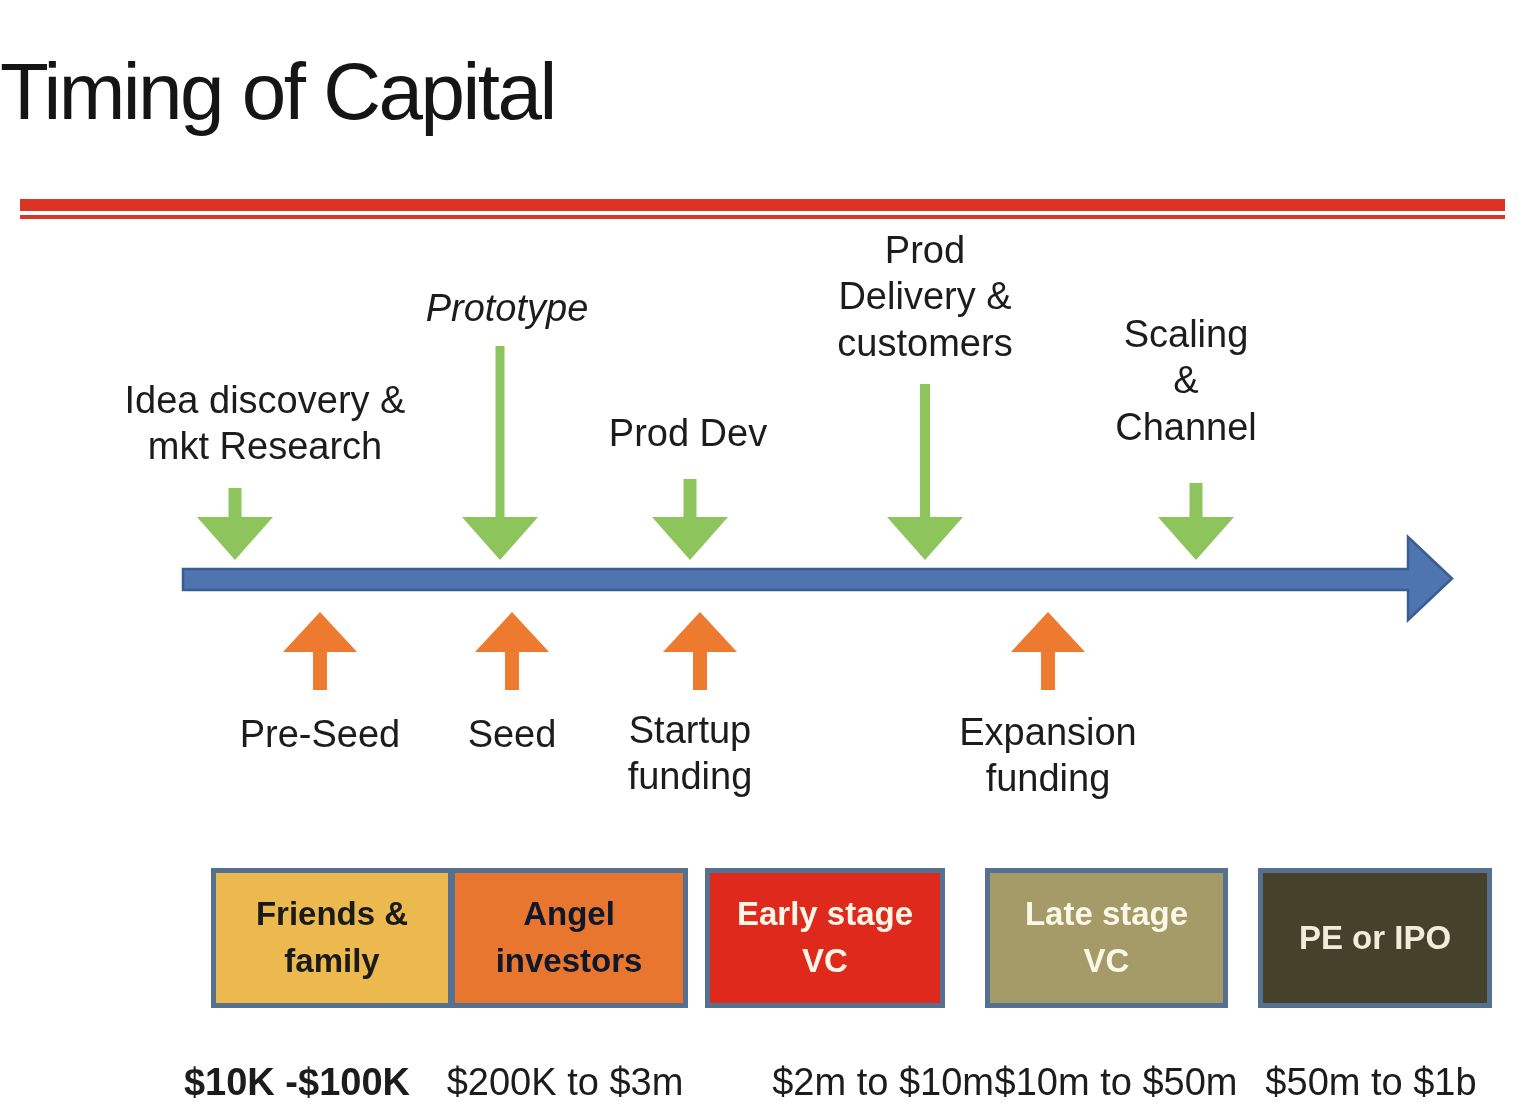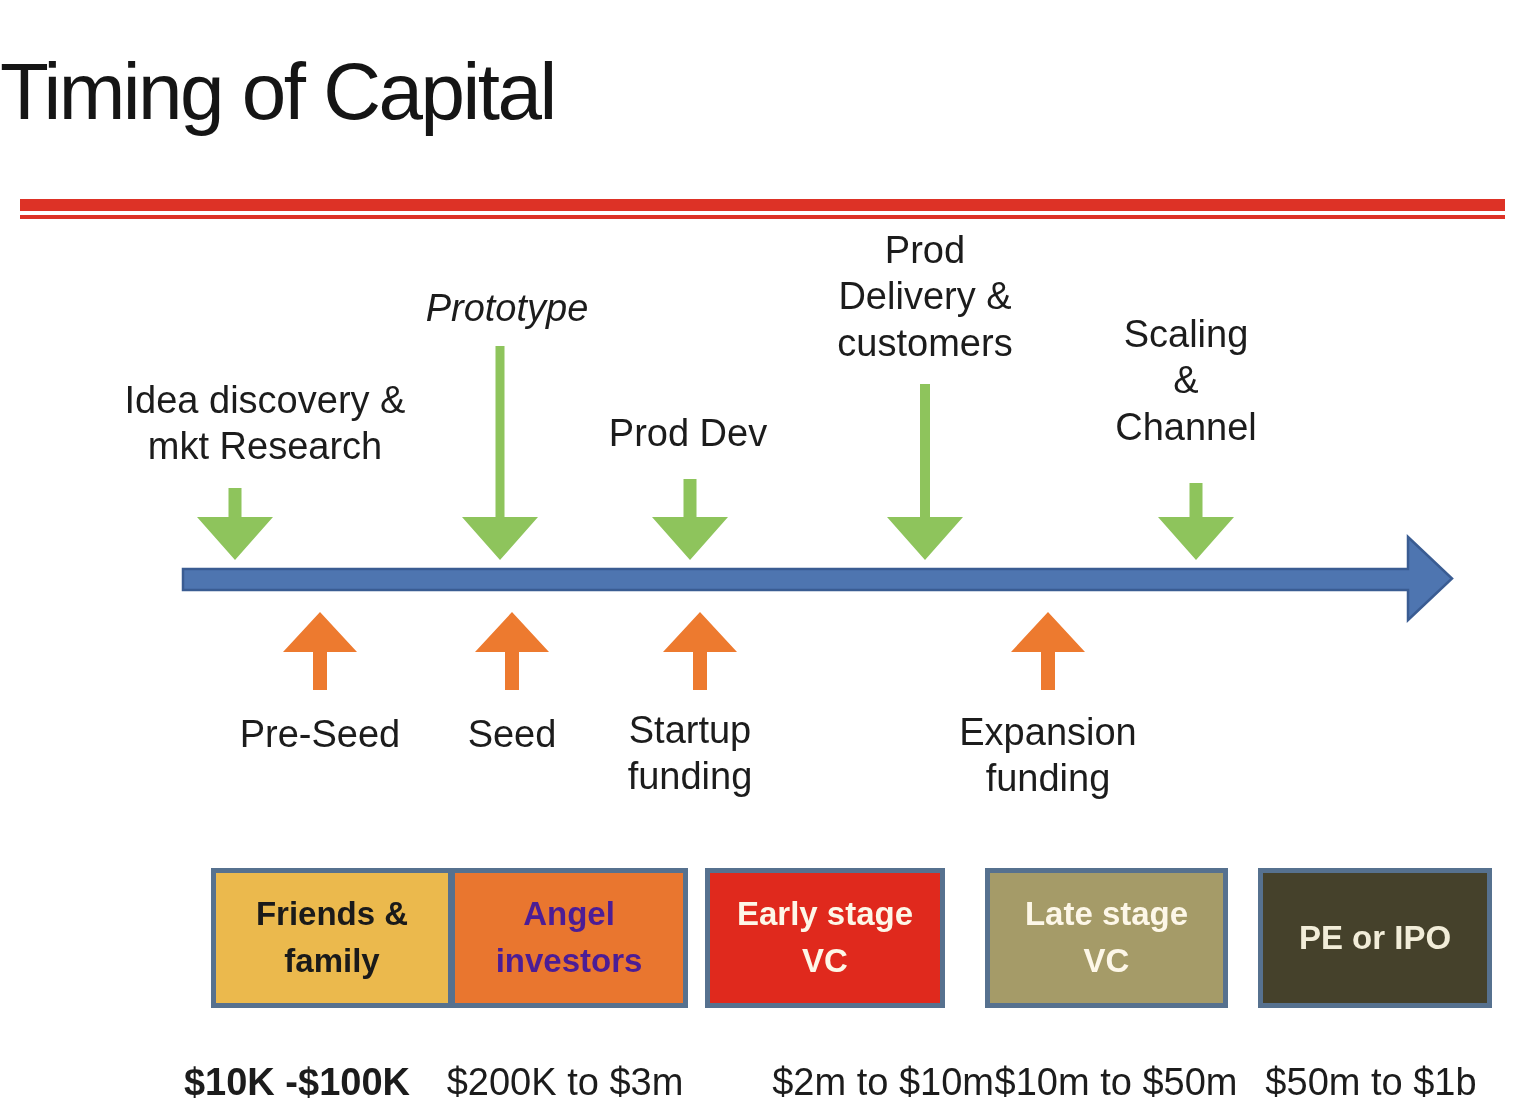--- a/index.html
+++ b/index.html
@@ -87,21 +87,21 @@
   <div class="label f1">Seed</div>
   <div class="label f2">Startup
 funding</div>
   <div class="label f3">Expansion
 funding</div>
 
   <div class="stage-box s0" style="background-color: rgb(235, 185, 77); color: rgb(26, 26, 26); border-color: rgb(86, 113, 143);">
     <span>Friends &amp;
 family</span>
   </div>
-  <div class="stage-box s1" style="background-color: rgb(233, 118, 47); color: #4c1d95; border-color: rgb(86, 113, 143);">
+  <div class="stage-box s1" style="background-color: rgb(233, 118, 47); color: #0f172a; border-color: rgb(86, 113, 143);">
     <span>Angel
 investors</span>
   </div>
   <div class="stage-box s2" style="background-color: rgb(224, 41, 29); color: rgb(253, 247, 232); border-color: rgb(86, 113, 143);">
     <span>Early stage
 VC</span>
   </div>
   <div class="stage-box s3" style="background-color: rgb(165, 155, 104); color: rgb(253, 247, 232); border-color: rgb(86, 113, 143);">
     <span>Late stage
 VC</span>

